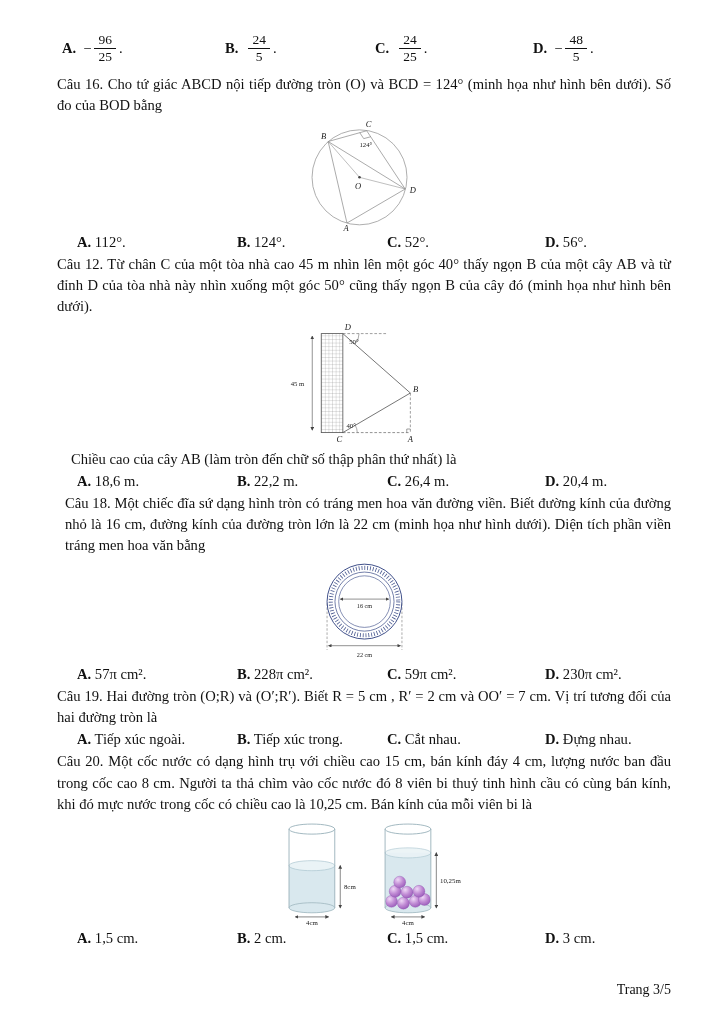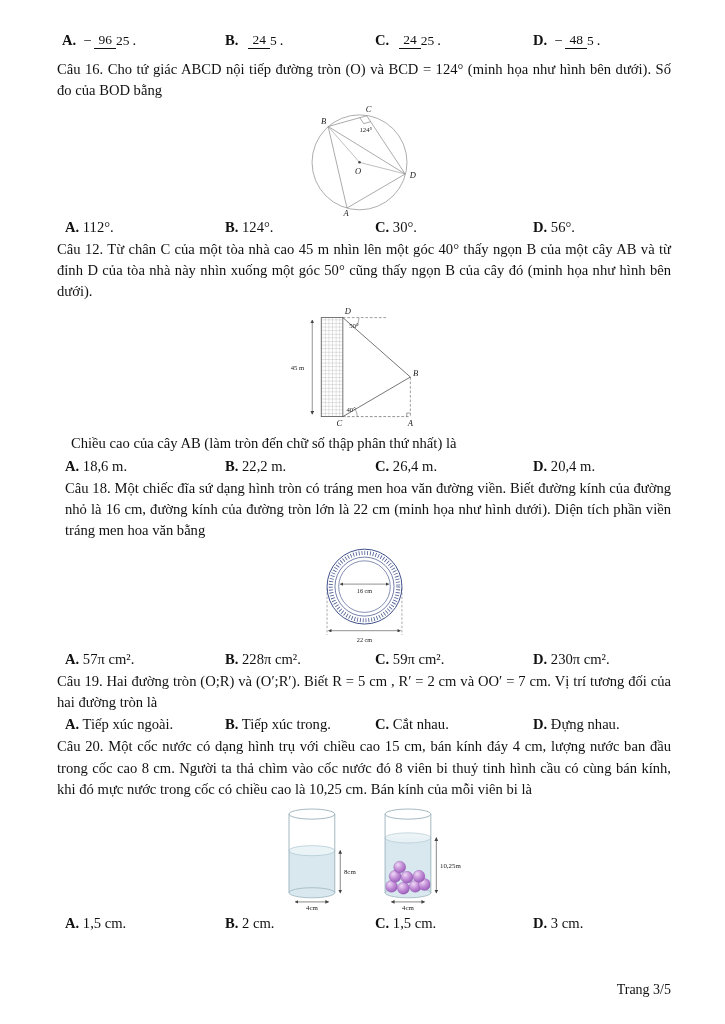--- a/index.html
+++ b/index.html
@@ -7,23 +7,23 @@
   .page {
     width: 725px; height: 1024px; margin: 0 auto; background: #fff; position: relative;
     font-family: "Liberation Serif", serif; font-size: 14.6px; color: #111;
     padding: 30px 54px 0 57px; overflow: hidden;
   }
   p.qpara { margin: 0 0 3px; line-height: 1.46; text-align: justify; }
   .qlabel { font-weight: normal; }
   .frac-row { display: grid; grid-template-columns: 163px 150px 158px 1fr; padding-left: 5px; margin: 2px 0 10px; align-items: center; }
   .fitem { display: flex; align-items: center; gap: 3px; }
   .fitem b { margin-right: 4px; }
-  .frac { display: inline-flex; flex-direction: row; align-items: center; font-size: 13.5px; line-height: 1.15; }
+  .frac { display: inline-flex; flex-direction: column; align-items: center; font-size: 13.5px; line-height: 1.15; }
   .frac .num { padding: 0 4px; border-bottom: 1px solid #111; }
-  .choices { display: grid; grid-template-columns: 160px 150px 158px 1fr; padding-left: 8px; margin: 1px 0 3px; }
+  .choices { display: grid; grid-template-columns: 160px 150px 158px 1fr; padding-left: 8px; margin: 1px 12px 3px; }
   .choice b { font-weight: bold; }
   .fig { display: flex; justify-content: center; margin: 2px 0; }
   .indent { padding-left: 14px; }
   .q18pad { padding-left: 8px; }
   .footer { position: absolute; right: 54px; bottom: 26px; font-size: 14px; text-align: center; }
   svg text { font-family: "Liberation Serif", serif; fill: #1a1a1a; }
   .fl { font-size: 9.5px; font-style: italic; }
   .fn { font-size: 7.5px; }
 </style>
 </head>
@@ -89,21 +89,21 @@
       <text class="fn" x="112" y="30" text-anchor="middle">124°</text>
       <text class="fl" x="161" y="82">D</text>
       <text class="fl" x="87" y="124">A</text>
       <text class="fl" x="100" y="77">O</text>
     </svg>
   </div>
 
   <div class="choices">
     <span class="choice"><b>A.</b> <span>112°.</span></span>
     <span class="choice"><b>B.</b> <span>124°.</span></span>
-    <span class="choice"><b>C.</b> <span>30°.</span></span>
+    <span class="choice"><b>C.</b> <span>52°.</span></span>
     <span class="choice"><b>D.</b> <span>56°.</span></span>
   </div>
 
   <p class="qpara">
     <b class="qlabel">Câu 12.</b>
     <span>Từ chân C của một tòa nhà cao 45 m nhìn lên một góc 40° thấy ngọn B của một cây AB và từ đỉnh D của tòa nhà này nhìn xuống một góc 50° cũng thấy ngọn B của cây đó (minh họa như hình bên dưới).</span>
   </p>
 
   <div class="fig">
     <svg viewBox="0 0 175 140" width="158" height="126">

